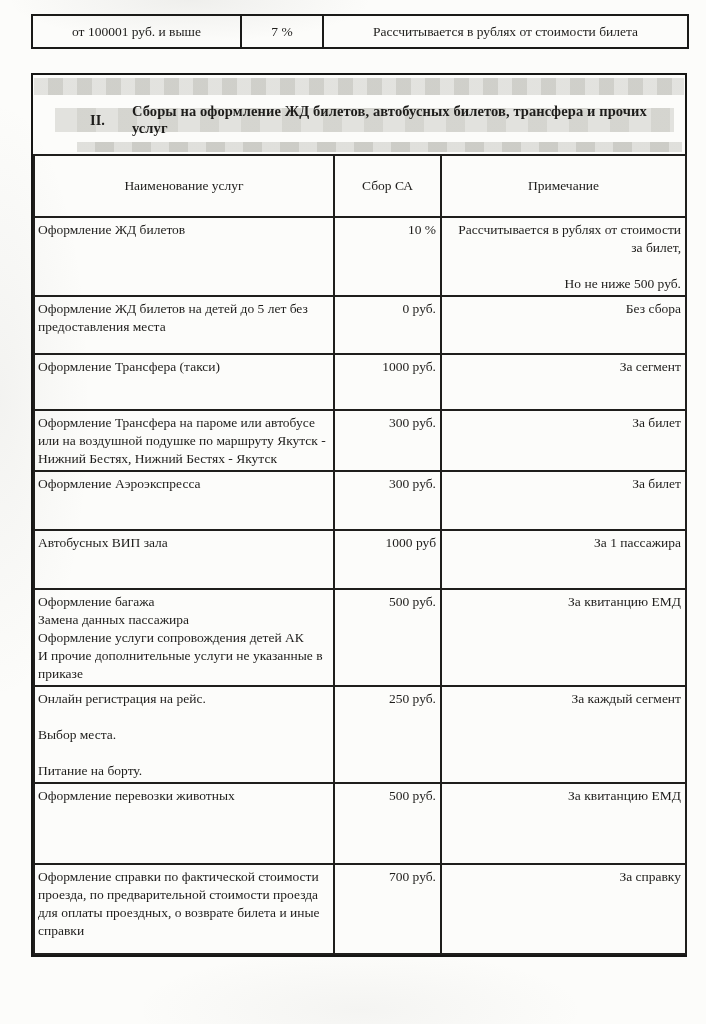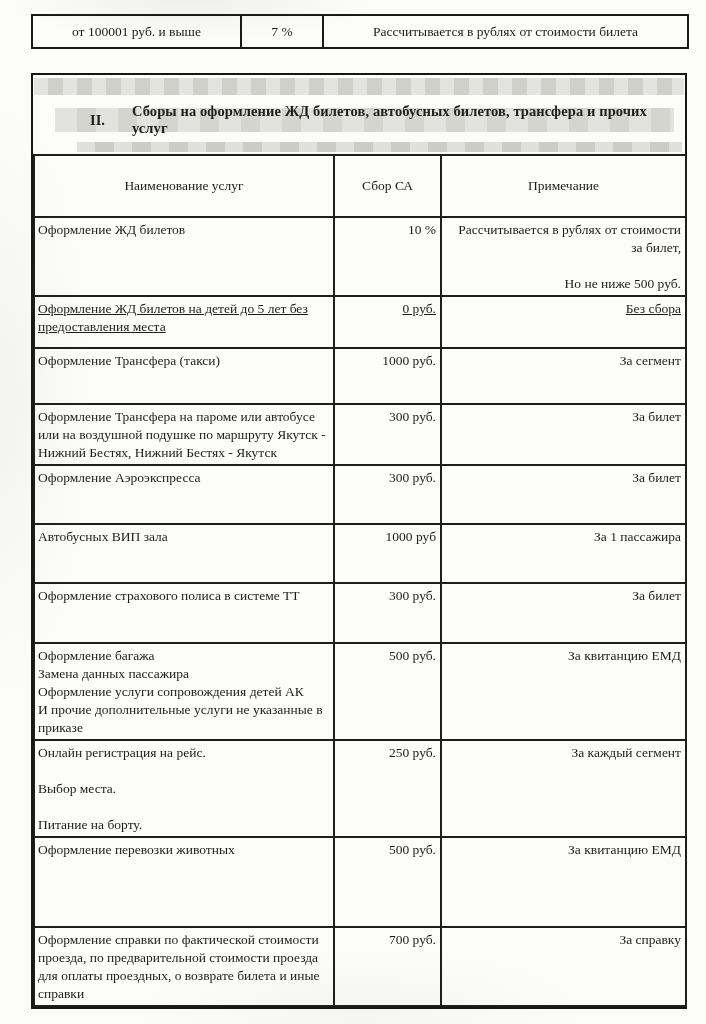--- a/index.html
+++ b/index.html
@@ -113,21 +113,21 @@
   }
   .main-table td {
     vertical-align: top;
     padding: 3px 4px 2px 3px;
   }
   .cell-name { text-align: left;  white-space: pre-line; }
   .cell-fee  { text-align: right; }
   .cell-note { text-align: right;  white-space: pre-line; }
 
   .main-table tbody tr:nth-child(1)  { height: 73px; }
-  .main-table tbody tr:nth-child(2)  { height: 52px; text-decoration: underline; }
+  .main-table tbody tr:nth-child(2)  { height: 58px; }
   .main-table tbody tr:nth-child(3)  { height: 56px; }
   .main-table tbody tr:nth-child(4)  { height: 60px; }
   .main-table tbody tr:nth-child(5)  { height: 59px; }
   .main-table tbody tr:nth-child(6)  { height: 59px; }
   .main-table tbody tr:nth-child(7)  { height: 60px; }
   .main-table tbody tr:nth-child(8)  { height: 57px; }
   .main-table tbody tr:nth-child(9)  { height: 81px; }
   .main-table tbody tr:nth-child(10) { height: 90px; }
   .main-table tbody tr:nth-child(11) { height: 38px; }
   .main-table tbody tr:nth-child(12) { height: 67px; }
@@ -203,25 +203,20 @@
           <td class="cell-name">Оформление Аэроэкспресса</td>
           <td class="cell-fee">300 руб.</td>
           <td class="cell-note">За билет</td>
         </tr>
         <tr>
           <td class="cell-name">Автобусных ВИП зала</td>
           <td class="cell-fee">1000 руб</td>
           <td class="cell-note">За 1 пассажира</td>
         </tr>
         <tr>
-          <td class="cell-name">Оформление страхового полиса в системе ТТ</td>
-          <td class="cell-fee">300 руб.</td>
-          <td class="cell-note">За билет</td>
-        </tr>
-        <tr>
           <td class="cell-name">Оформление багажа
 Замена данных пассажира
 Оформление услуги сопровождения детей АК
 И прочие дополнительные услуги не указанные в приказе</td>
           <td class="cell-fee">500 руб.</td>
           <td class="cell-note">За квитанцию ЕМД</td>
         </tr>
         <tr>
           <td class="cell-name">Онлайн регистрация на рейс.
 

